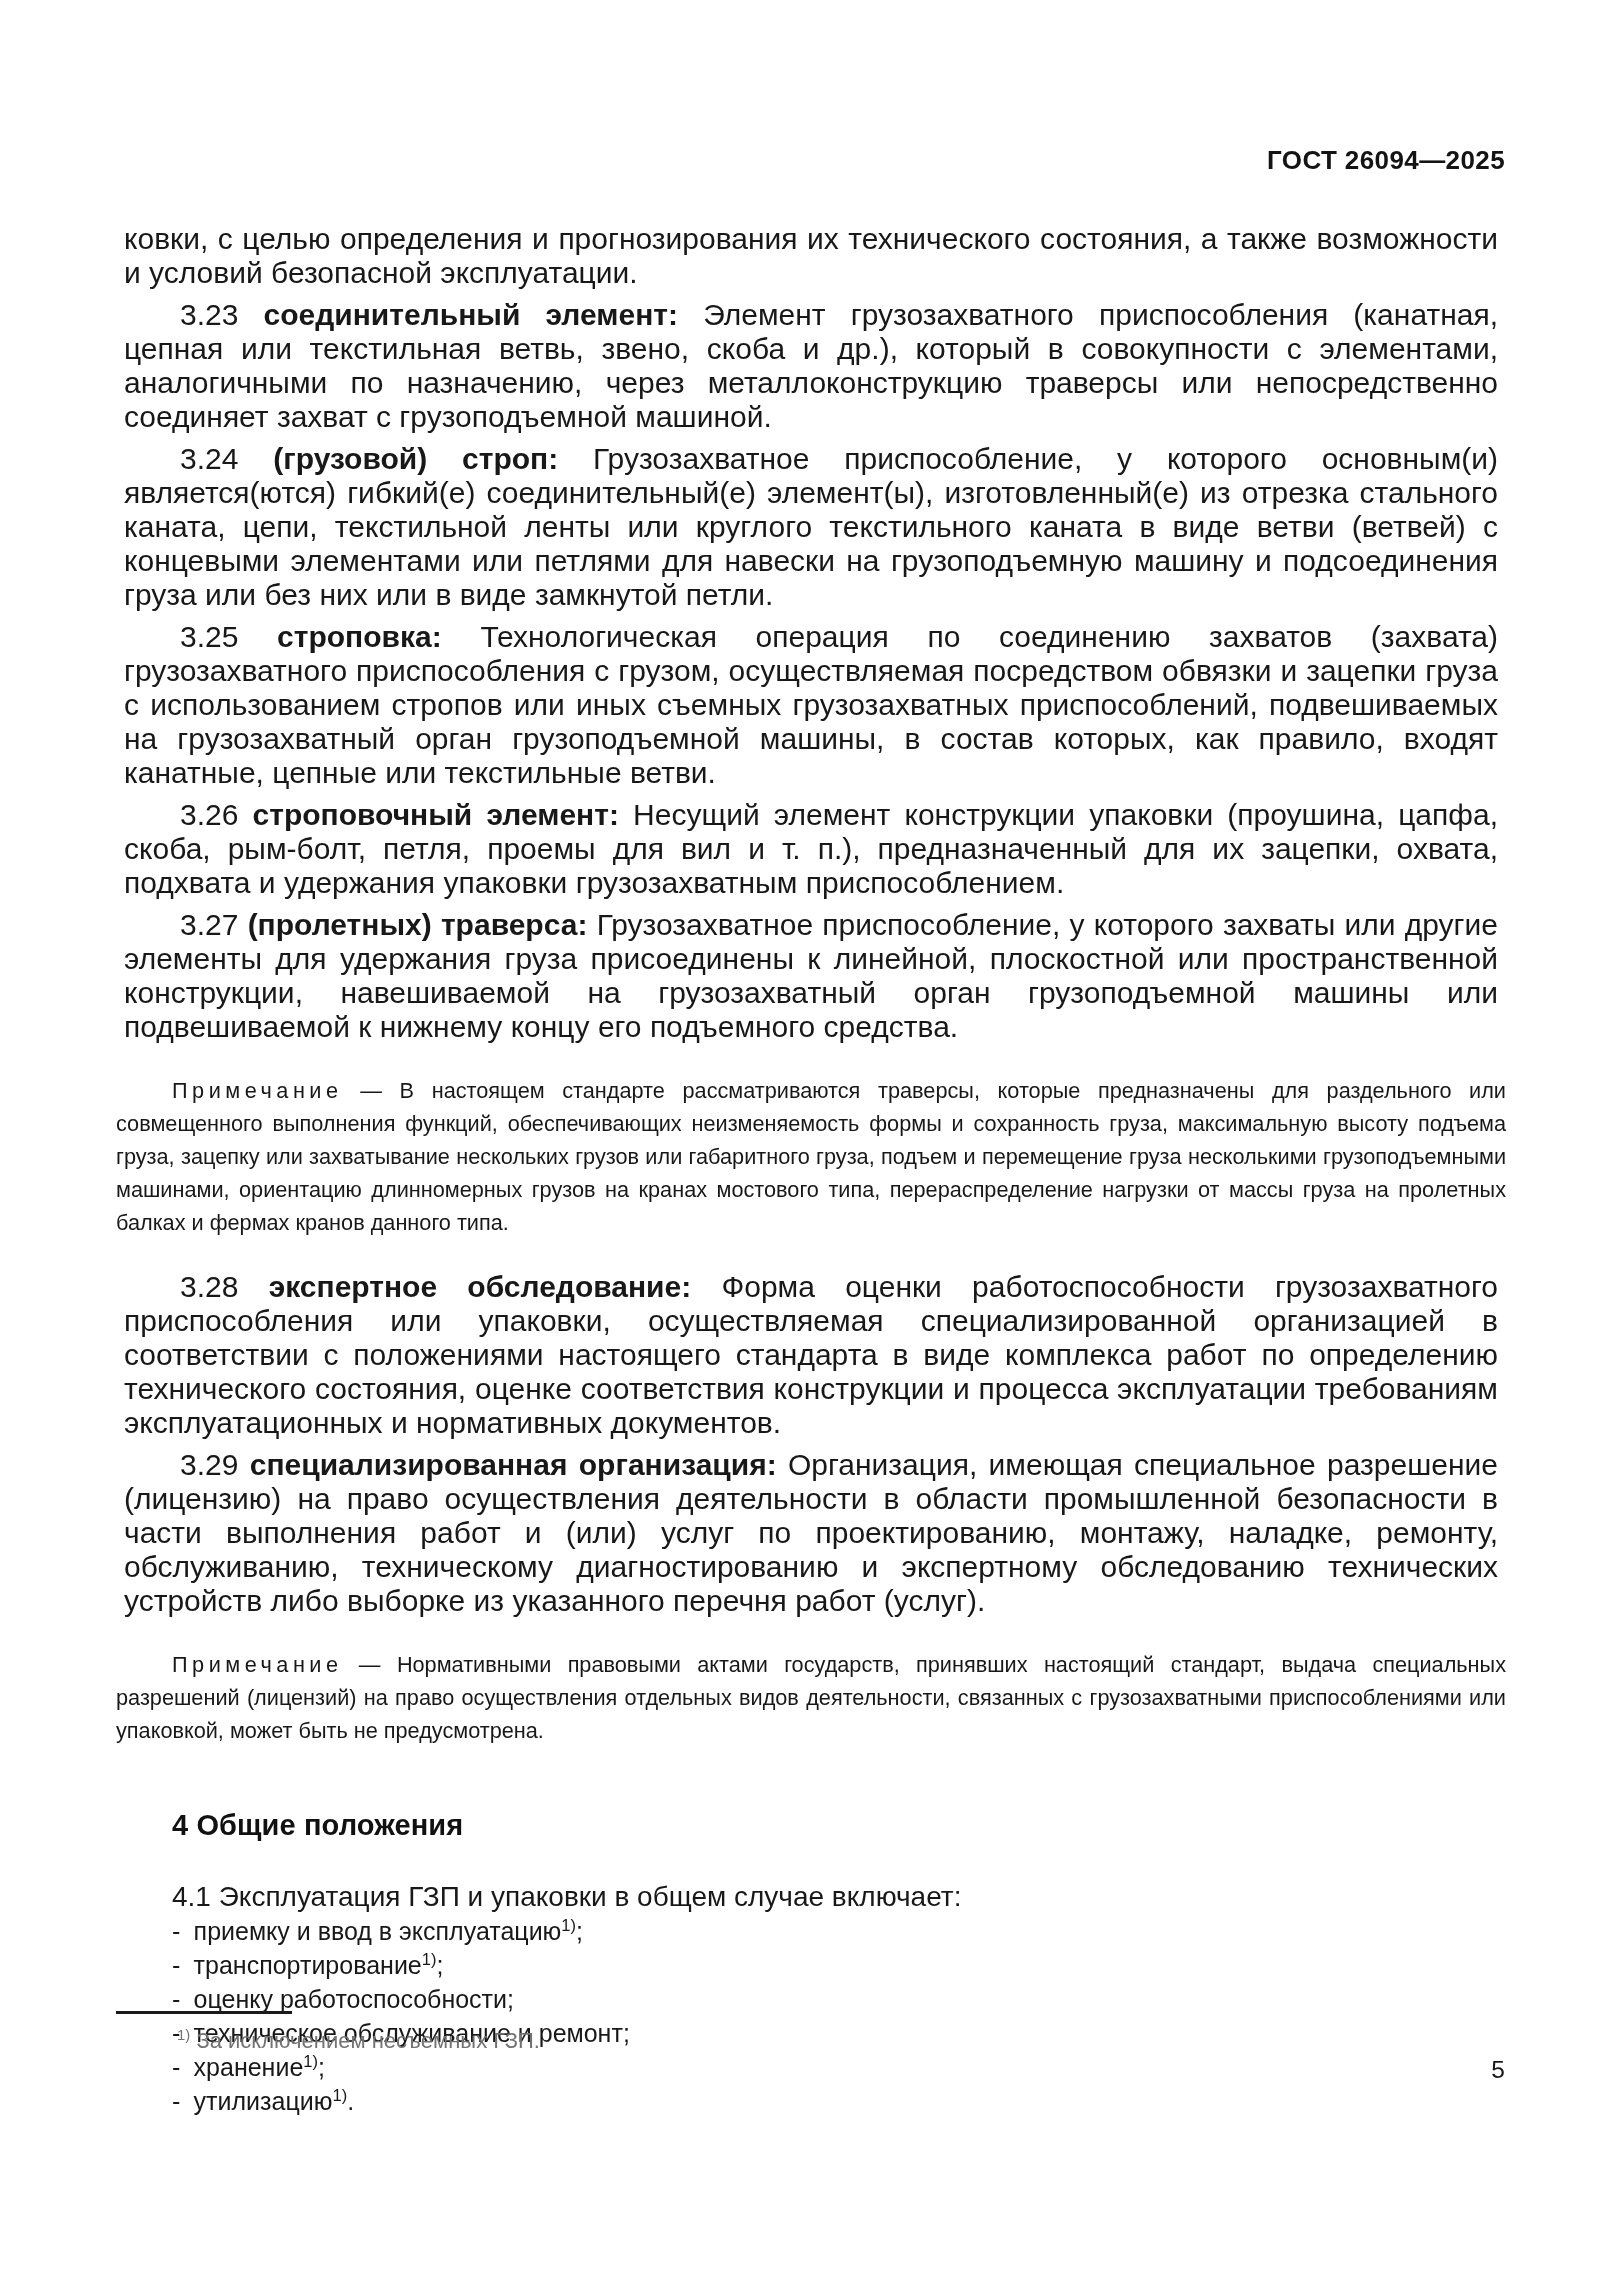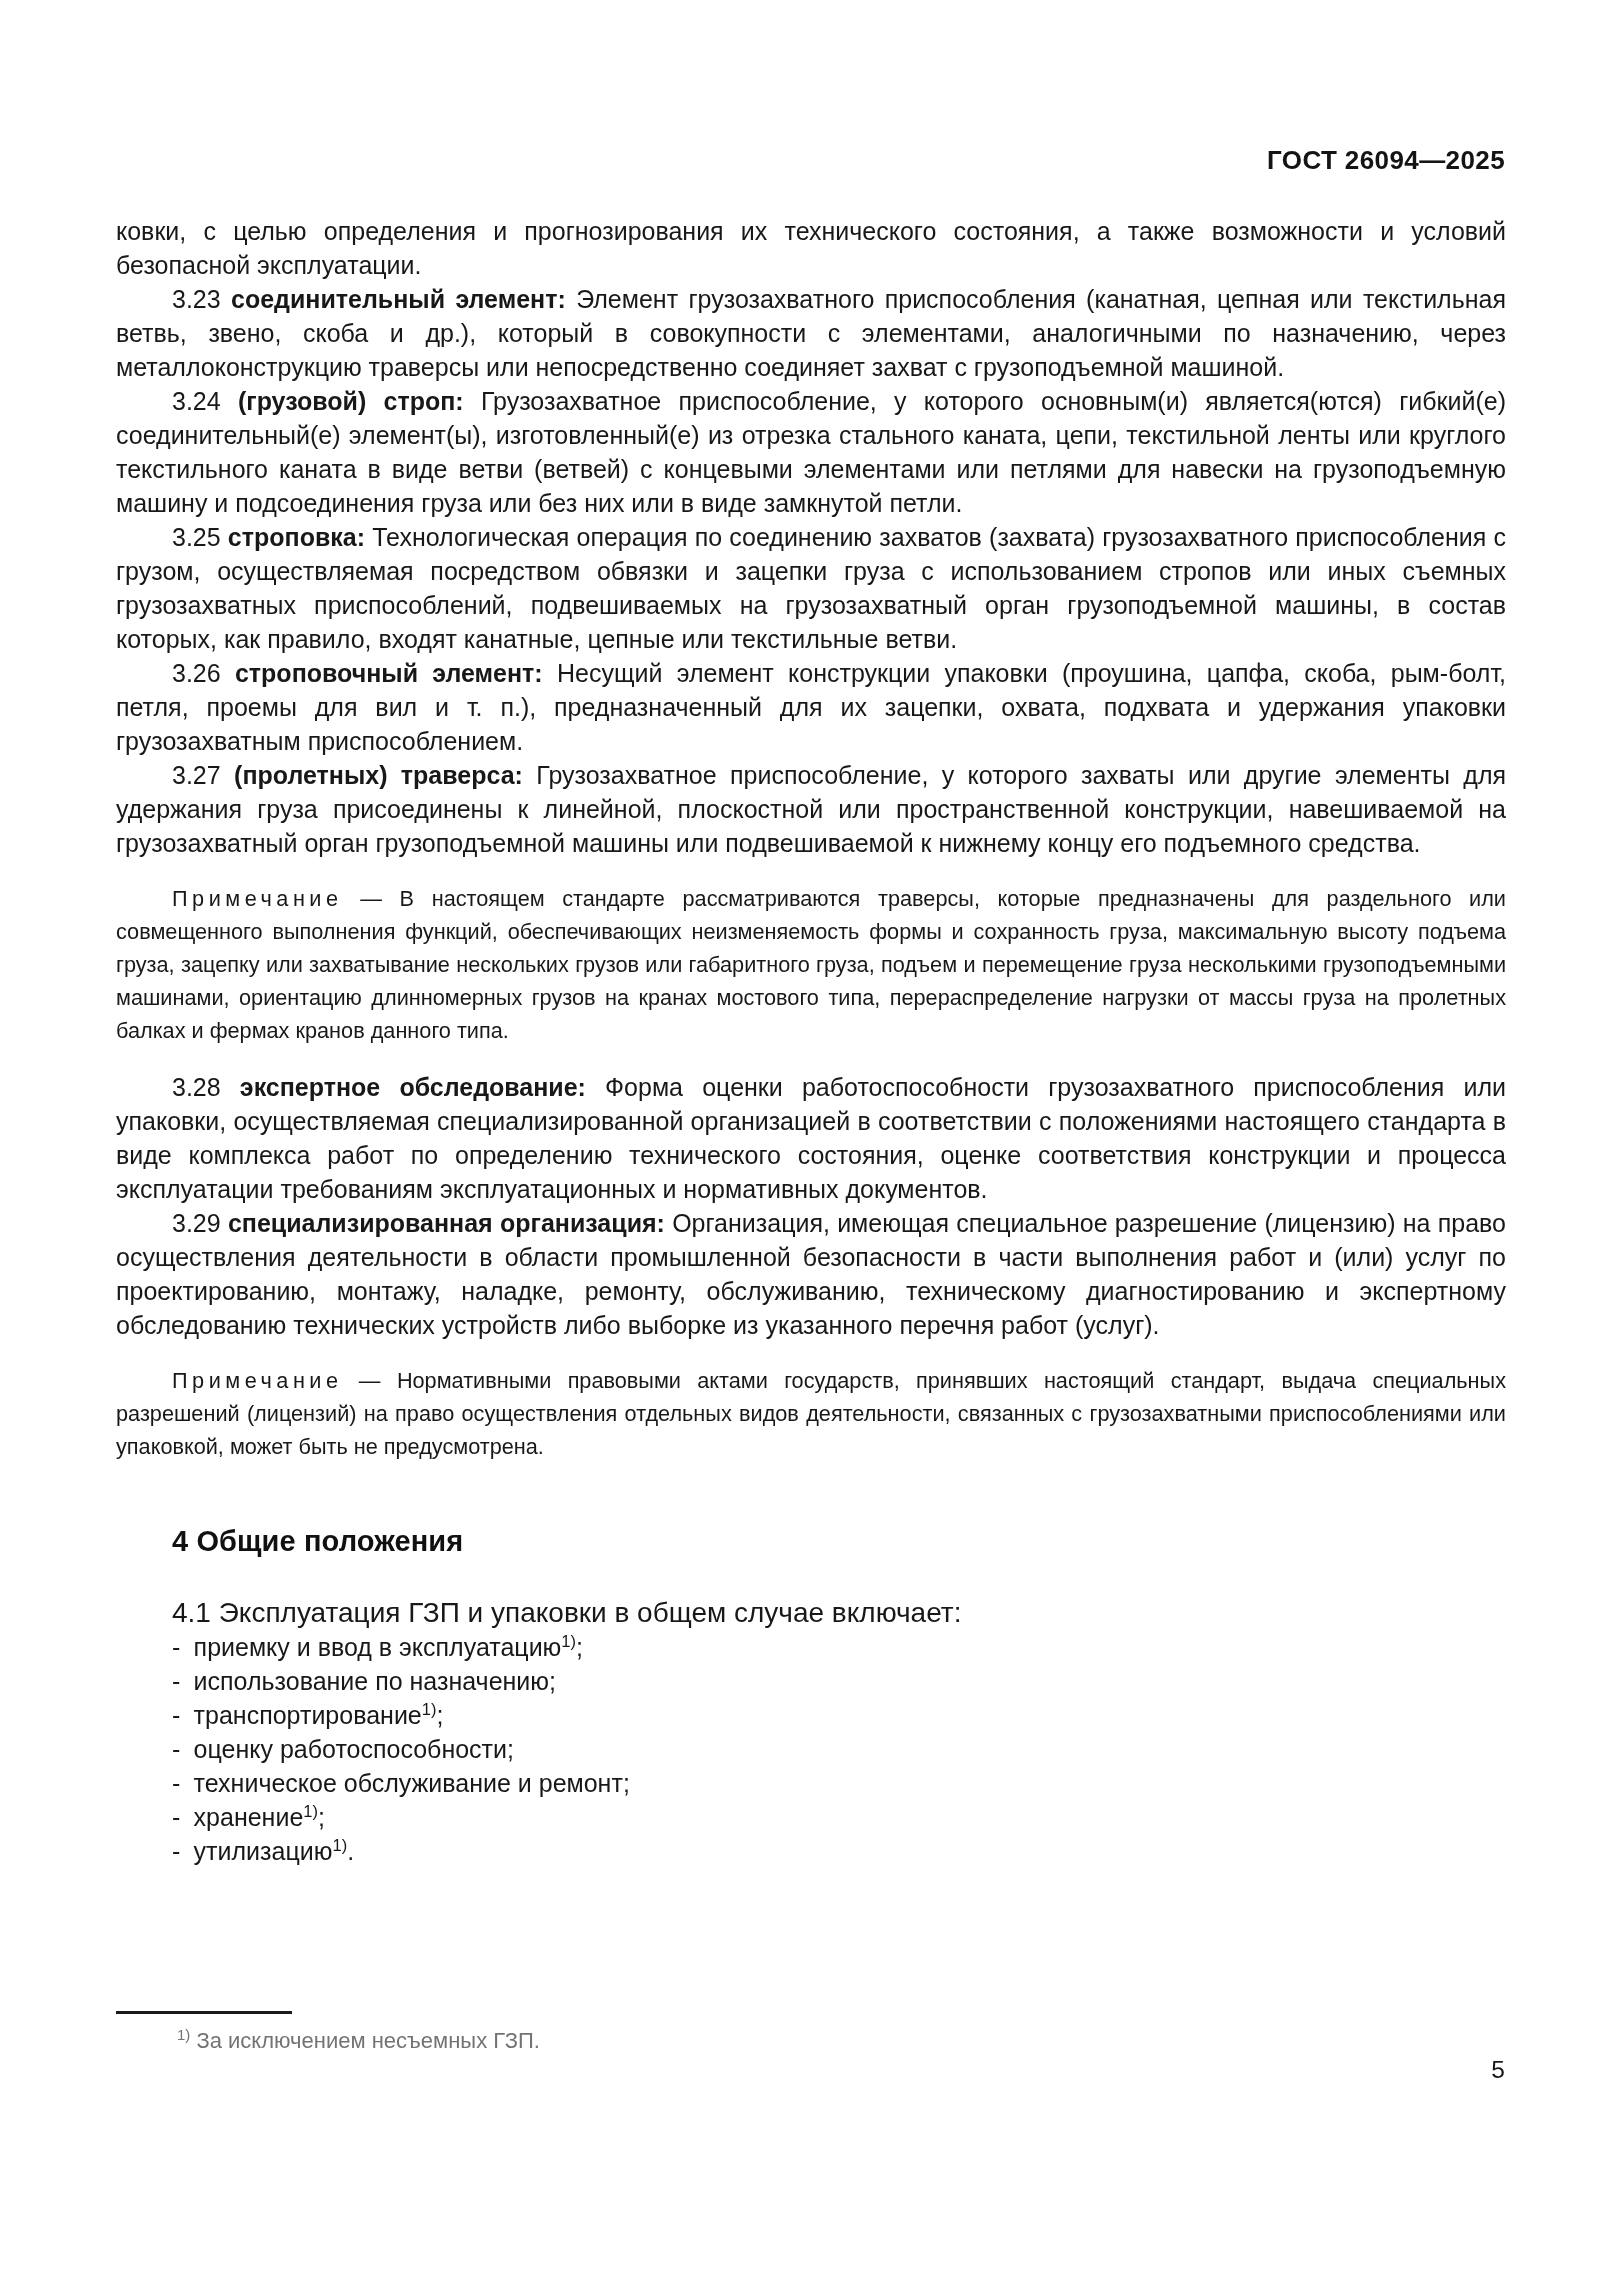--- a/index.html
+++ b/index.html
@@ -37,22 +37,22 @@
 
   
   .content {
     position: absolute;
     top: 214px;
     left: 116px;
     width: 1390px;
   }
 
   p.body {
-    margin: 0;
-    font-size: 25px;
+    margin: 8px;
+    font-size: 30px;
     line-height: 34px;
     text-align: justify;
     text-justify: inter-word;
     color: #181818;
     hyphens: manual;
   }
   p.body.cont {
     text-indent: 0;
   }
   p.body.indent {
@@ -200,21 +200,20 @@
     <div class="gap-heading-before"></div>
 
     <h2 class="section-title">4 Общие положения</h2>
 
     <div class="gap-heading-after"></div>
 
     <p class="clause">4.1 Эксплуатация ГЗП и упаковки в общем случае включает:</p>
 
     <ul class="dashlist">
       <li><span class="dash">-</span><span>приемку и ввод в эксплуатацию</span><sup class="fnref">1)</sup><span>;</span></li>
-      <li><span class="dash">-</span><span>использование по назначению;</span><sup class="fnref"></sup><span></span></li>
       <li><span class="dash">-</span><span>транспортирование</span><sup class="fnref">1)</sup><span>;</span></li>
       <li><span class="dash">-</span><span>оценку работоспособности;</span><sup class="fnref"></sup><span></span></li>
       <li><span class="dash">-</span><span>техническое обслуживание и ремонт;</span><sup class="fnref"></sup><span></span></li>
       <li><span class="dash">-</span><span>хранение</span><sup class="fnref">1)</sup><span>;</span></li>
       <li><span class="dash">-</span><span>утилизацию</span><sup class="fnref">1)</sup><span>.</span></li>
     </ul>
 
   </div>
 
   <div class="footnote-area">

